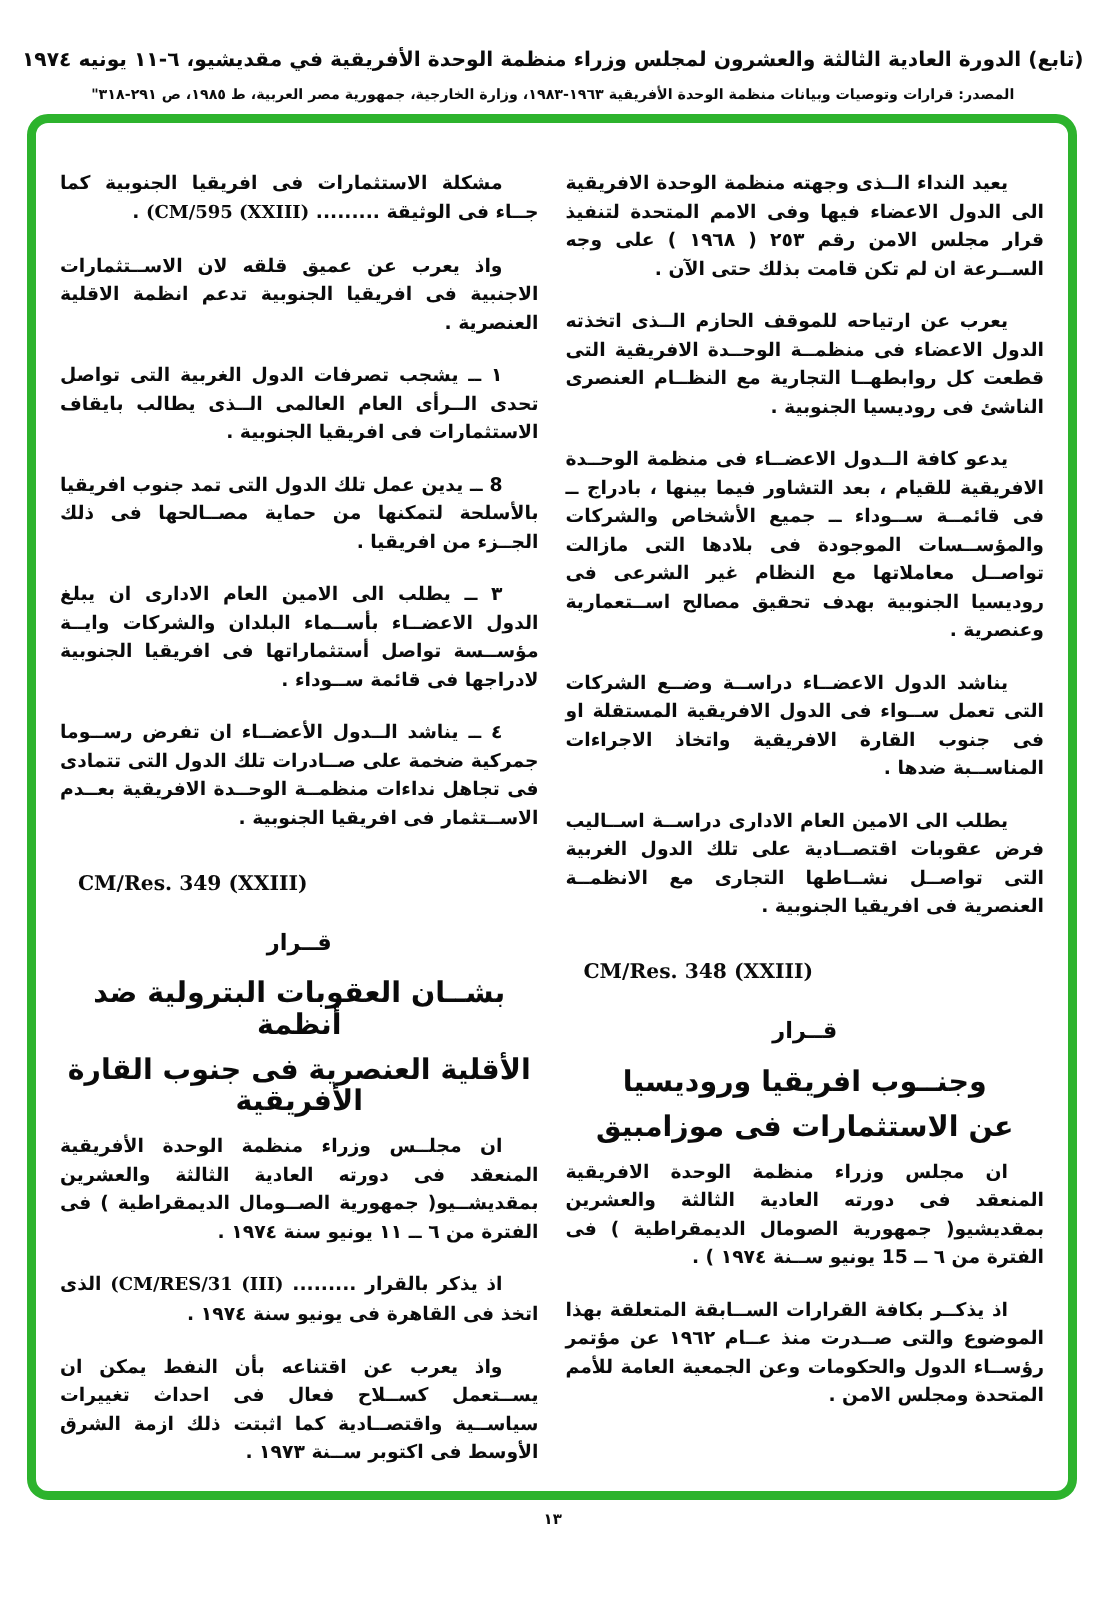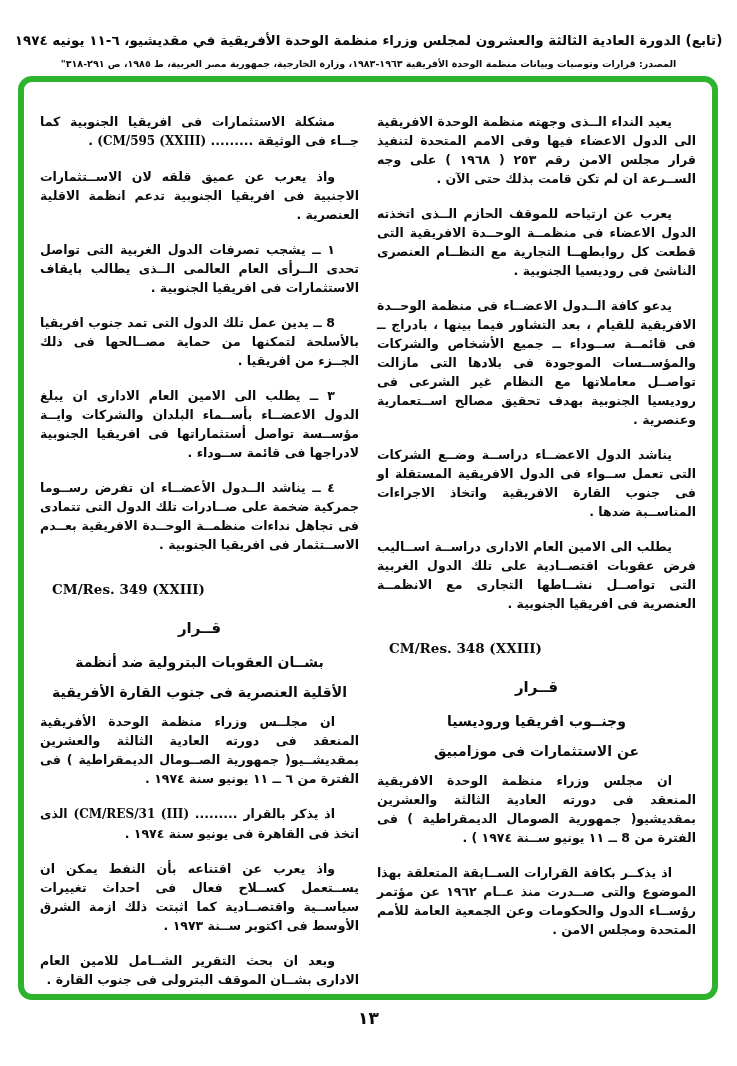--- a/index.html
+++ b/index.html
@@ -57,40 +57,40 @@
   }
   .res-title {
     text-align: center;
     font-size: 15px;
     font-weight: bold;
     margin: 0 0 14px 0;
     text-indent: 0;
   }
   .res-sub {
     text-align: center;
-    font-size: 14px;
+    font-size: 19px;
     font-weight: bold;
     margin: 0 0 9px 0;
     line-height: 21px;
     text-indent: 0;
   }
   .latin-ref {
     font-family: "DejaVu Serif", serif;
     unicode-bidi: embed;
     direction: ltr;
     font-size: 12px;
   }
 
   
   .page-number {
     position: absolute;
     left: 0; right: 0;
     top: 1008px;
     text-align: center;
-    font-size: 17px;
+    font-size: 10px;
     font-weight: bold;
   }
 </style>
 </head>
 <body>
 
 <div class="page">
 
   <div class="header">
     <div class="header-line1">(تابع) الدورة العادية الثالثة والعشرون لمجلس وزراء منظمة الوحدة الأفريقية في مقديشيو، ٦-١١ يونيه ١٩٧٤</div>
@@ -103,21 +103,21 @@
       <div class="col">
         <p>يعيد النداء الــذى وجهته منظمة الوحدة الافريقية الى الدول الاعضاء فيها وفى الامم المتحدة لتنفيذ قرار مجلس الامن رقم ٢٥٣ ( ١٩٦٨ ) على وجه الســرعة ان لم تكن قامت بذلك حتى الآن .</p>
         <p>يعرب عن ارتياحه للموقف الحازم الــذى اتخذته الدول الاعضاء فى منظمــة الوحــدة الافريقية التى قطعت كل روابطهــا التجارية مع النظــام العنصرى الناشئ فى روديسيا الجنوبية .</p>
         <p>يدعو كافة الــدول الاعضــاء فى منظمة الوحــدة الافريقية للقيام ، بعد التشاور فيما بينها ، بادراج ــ فى قائمــة ســوداء ــ جميع الأشخاص والشركات والمؤســسات الموجودة فى بلادها التى مازالت تواصــل معاملاتها مع النظام غير الشرعى فى روديسيا الجنوبية بهدف تحقيق مصالح اســتعمارية وعنصرية .</p>
         <p>يناشد الدول الاعضــاء دراســة وضــع الشركات التى تعمل ســواء فى الدول الافريقية المستقلة او فى جنوب القارة الافريقية واتخاذ الاجراءات المناســبة ضدها .</p>
         <p>يطلب الى الامين العام الادارى دراســة اســاليب فرض عقوبات اقتصــادية على تلك الدول الغربية التى تواصــل نشــاطها التجارى مع الانظمــة العنصرية فى افريقيا الجنوبية .</p>
         <div class="res-id">CM/Res. 348 (XXIII)</div>
         <div class="res-title">قــرار</div>
         <div class="res-sub">وجنــوب افريقيا وروديسيا</div>
         <div class="res-sub">عن الاستثمارات فى موزامبيق</div>
-        <p>ان مجلس وزراء منظمة الوحدة الافريقية المنعقد فى دورته العادية الثالثة والعشرين بمقديشيو( جمهورية الصومال الديمقراطية ) فى الفترة من 8 ــ ١١ يونيو ســنة ١٩٧٤ ) .</p>
+        <p>ان مجلس وزراء منظمة الوحدة الافريقية المنعقد فى دورته العادية الثالثة والعشرين بمقديشيو( جمهورية الصومال الديمقراطية ) فى الفترة من ٦ ــ 15 يونيو ســنة ١٩٧٤ ) .</p>
         <p>اذ يذكــر بكافة القرارات الســابقة المتعلقة بهذا الموضوع والتى صــدرت منذ عــام ١٩٦٢ عن مؤتمر رؤســاء الدول والحكومات وعن الجمعية العامة للأمم المتحدة ومجلس الامن .</p>
 
       </div>
 
       <div class="col">
         <p><span>مشكلة الاستثمارات فى افريقيا الجنوبية كما جــاء فى الوثيقة ......... </span><span class="latin-ref" dir="ltr">(CM/595 (XXIII)</span><span> .</span></p>
         <p>واذ يعرب عن عميق قلقه لان الاســتثمارات الاجنبية فى افريقيا الجنوبية تدعم انظمة الاقلية العنصرية .</p>
         <p>١ ــ يشجب تصرفات الدول الغربية التى تواصل تحدى الــرأى العام العالمى الــذى يطالب بايقاف الاستثمارات فى افريقيا الجنوبية .</p>
         <p>8 ــ يدين عمل تلك الدول التى تمد جنوب افريقيا بالأسلحة لتمكنها من حماية مصــالحها فى ذلك الجــزء من افريقيا .</p>
         <p>٣ ــ يطلب الى الامين العام الادارى ان يبلغ الدول الاعضــاء بأســماء البلدان والشركات وايــة مؤســسة تواصل أستثماراتها فى افريقيا الجنوبية لادراجها فى قائمة ســوداء .</p>

